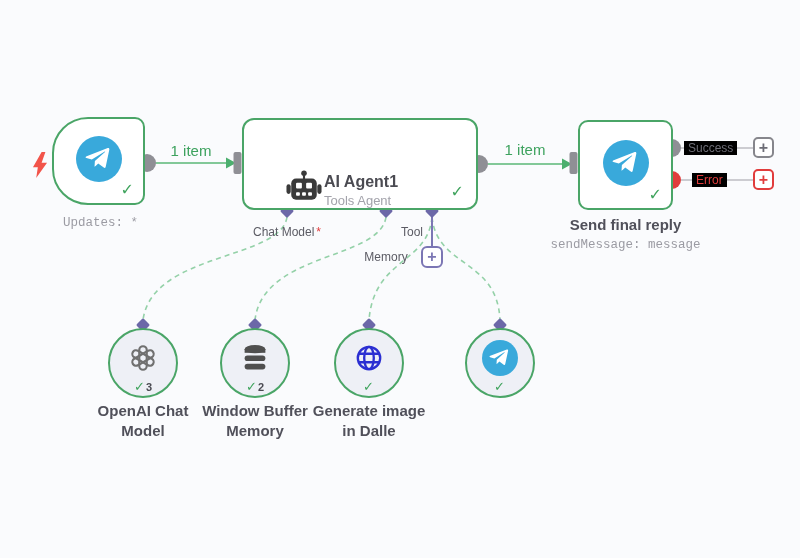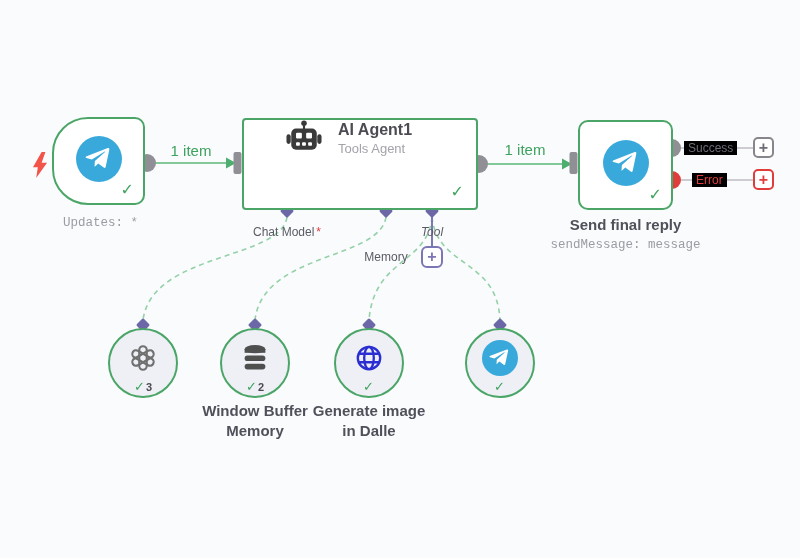--- a/index.html
+++ b/index.html
@@ -22,23 +22,23 @@
     border:2px solid #4aa567;
     box-sizing:border-box;
   }
   .node-trigger{
     left:52px;top:117px;width:93px;height:88px;
     border-radius:36px 10px 10px 36px;
     display:flex;align-items:center;justify-content:center;
   }
   .node-agent{
     left:242px;top:118px;width:236px;height:92px;
-    border-radius:4px;
-    display:flex;align-items:flex-start;
-    padding-left:40px;gap:14px;
+    border-radius:12px;
+    display:flex;align-items:flex-end;
+    padding-left:40px;gap:0;
   }
   .node-send{
     left:578px;top:120px;width:95px;height:90px;
     border-radius:10px;
     display:flex;align-items:center;justify-content:center;
   }
   .circle-node{
     position:absolute;width:70px;height:70px;
     border-radius:50%;
     background:#eef0f6;
@@ -188,21 +188,21 @@
       <div class="agent-title">AI Agent1</div>
       <div class="agent-subtitle">Tools Agent</div>
     </div>
     <span class="node-check" style="right:12px;bottom:8px;">✓</span>
   </div>
 
   <div class="connector-label" style="left:227px;top:225px;width:120px;">
     <span>Chat Model</span><span class="required-star">*</span>
   </div>
   <div class="connector-label" style="left:346px;top:207px;width:80px;margin-top:43px;">Memory</div>
-  <div class="connector-label" style="left:402px;top:225px;width:60px;font-style:italic;">Tool</div>
+  <div class="connector-label" style="left:382px;top:225px;width:60px;">Tool</div>
 
   <div class="plus-btn plus-tool">+</div>
 
   <div class="node node-send">
     <span class="icon-wrap">
       <svg width="46" height="46" viewBox="0 0 24 24">
         <circle cx="12" cy="12" r="12" fill="#39a9db"></circle>
         <path fill="#ffffff" d="M17.4 7.1l-1.9 8.9c-.14.63-.51.78-1.03.49l-2.86-2.11-1.38 1.33c-.15.15-.28.28-.57.28l.2-2.9 5.28-4.77c.23-.2-.05-.32-.36-.11l-6.53 4.11-2.81-.88c-.61-.19-.62-.61.13-.9l10.98-4.23c.51-.19.96.11.84.8z"></path>
       </svg>
     </span>
@@ -223,20 +223,21 @@
       <svg width="32" height="32" viewBox="0 0 30 30">
         <g transform="translate(15,15)" fill="none" stroke="#707070" stroke-width="2">
           <rect x="-3.5" y="-11" width="7" height="22" rx="3.5"></rect>
           <rect x="-3.5" y="-11" width="7" height="22" rx="3.5" transform="rotate(60)"></rect>
           <rect x="-3.5" y="-11" width="7" height="22" rx="3.5" transform="rotate(120)"></rect>
         </g>
       </svg>
     </span>
     <span class="circle-check"><span>✓</span><span class="count">3</span></span>
   </div>
+  <div class="node-label c-label" style="left:81px;">OpenAI Chat Model</div>
 
   <div class="circle-node" style="left:220px;top:328px;">
     <span class="icon-wrap">
       <svg width="28" height="28" viewBox="0 0 26 27">
         <g fill="#4f4f4f">
           <ellipse cx="13" cy="5" rx="10" ry="4"></ellipse>
           <rect x="3" y="5" width="20" height="3.5"></rect>
           <rect x="3" y="11" width="20" height="5.5" rx="2.75"></rect>
           <rect x="3" y="19" width="20" height="5.5" rx="2.75"></rect>
         </g>

